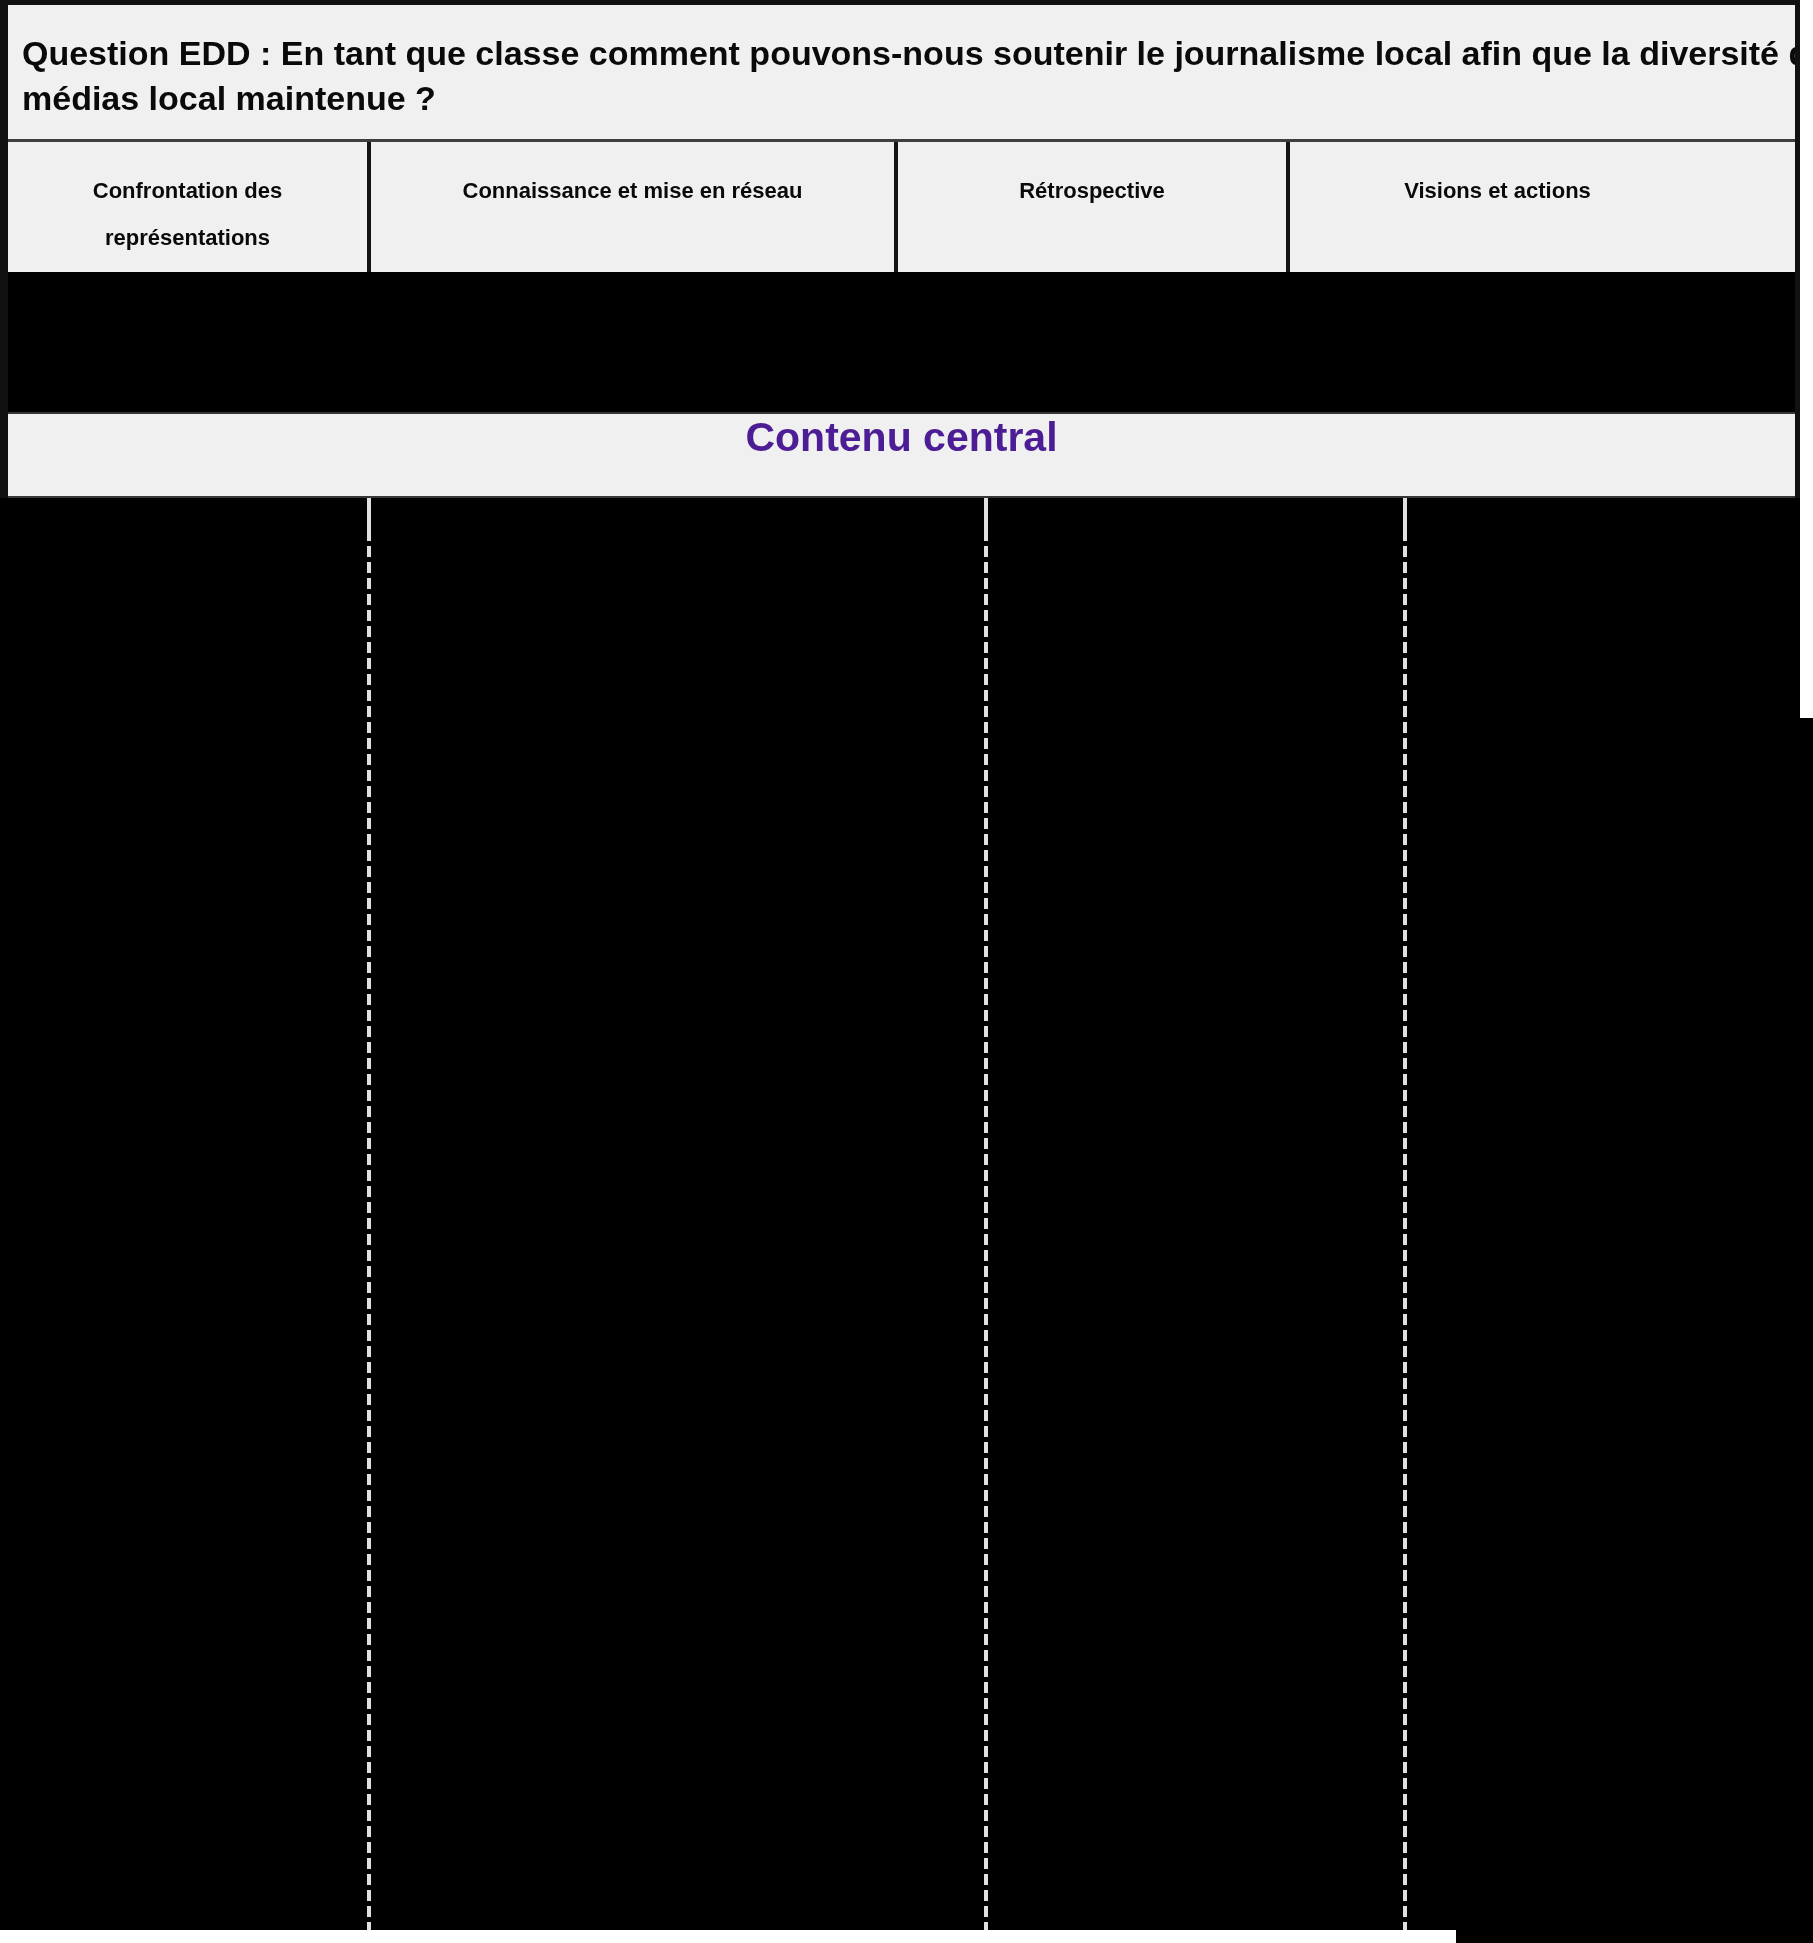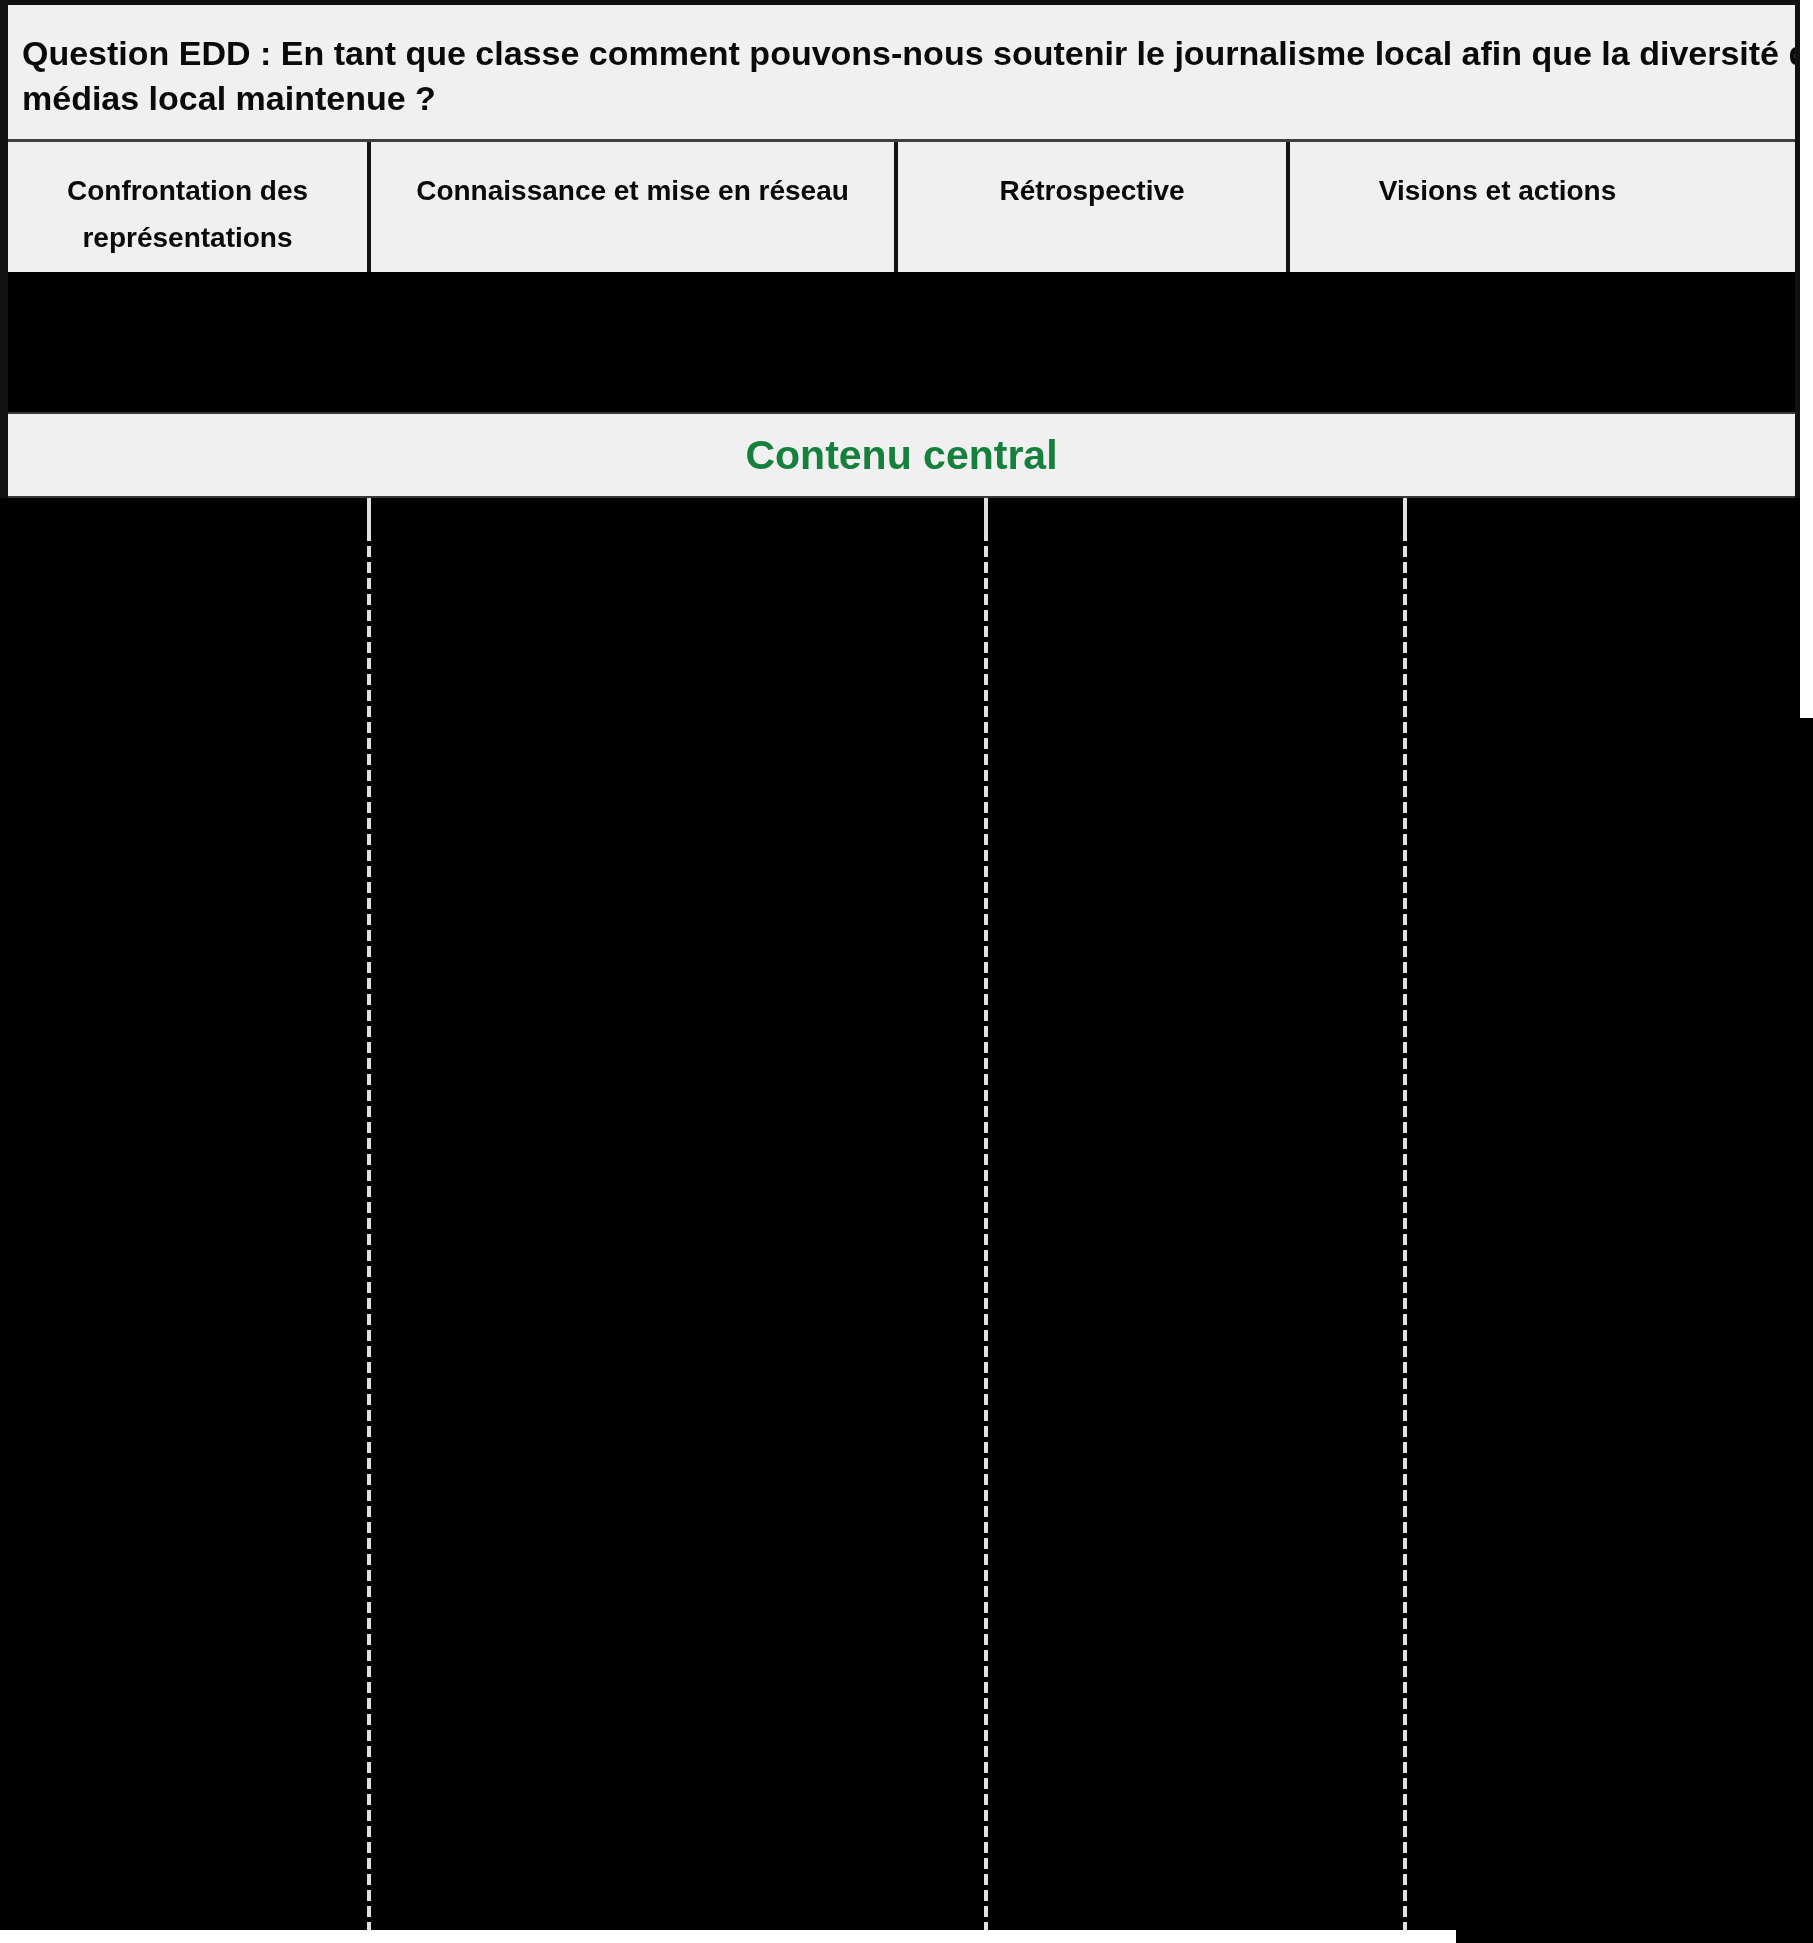--- a/index.html
+++ b/index.html
@@ -45,46 +45,45 @@
   .question-row .qline { display: block; }
   .header-row {
     display: flex;
     height: 130px;
     background: #f0f0f0;
   }
   .hcell {
     box-sizing: border-box;
     text-align: center;
     padding-top: 25px;
-    font-size: 28px;
+    font-size: 22px;
     font-weight: bold;
     line-height: 47px;
     color: #0a0a0a;
   }
   .hcell.c1 { width: 359px; }
   .hcell.c2 { width: 527px; border-left: 4px solid #141414; }
   .hcell.c3 { width: 419px; border-left: 4px solid #141414; }
   .hcell.c4 { width: 392px; border-left: 4px solid #141414; }
   .hcell.c1 .hlabel { display: inline-block; max-width: 330px; }
   .redacted-band {
     height: 140px;
     background: #000000;
   }
   .contenu-row {
     box-sizing: border-box;
     height: 86px;
     background: #f0f0f0;
     border-top: 2px solid #383838;
     border-bottom: 2px solid #383838;
     display: flex;
-    align-items: center;
     justify-content: center;
     font-size: 41px;
     font-weight: bold;
-    color: #15803d;
+    color: #4c1d95;
   }
   
   .content-black {
     position: absolute;
     left: 0;
     top: 498px;
     width: 1800px;
     height: 1432px;
     background: #000000;
   }

